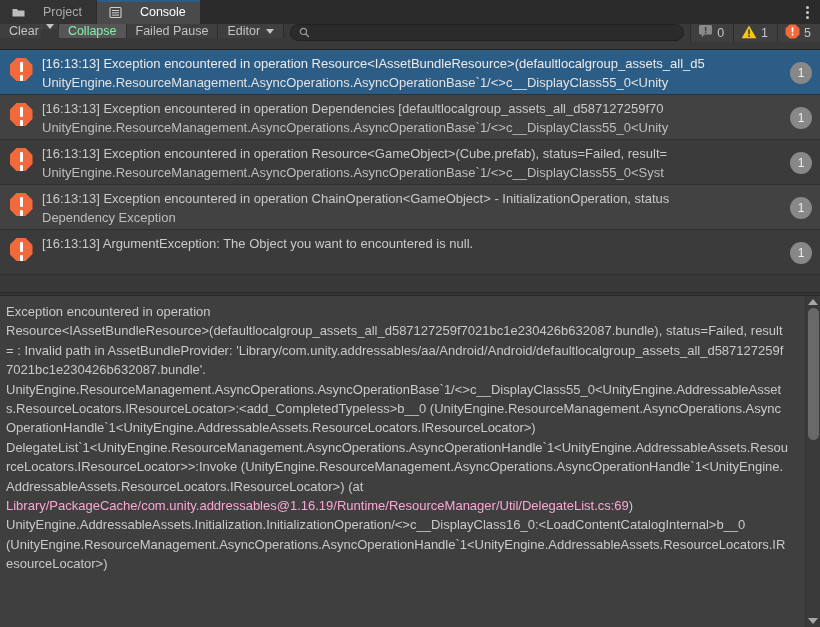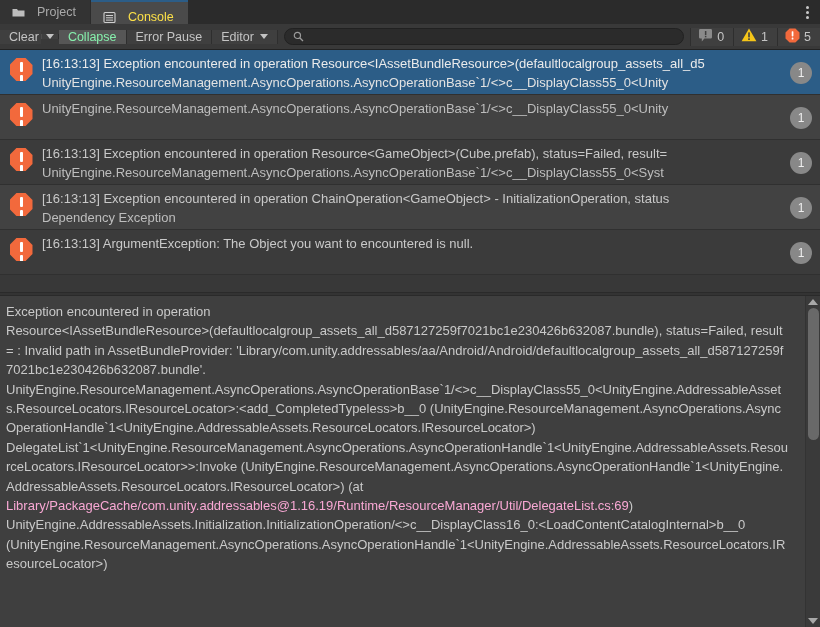--- a/index.html
+++ b/index.html
@@ -27,34 +27,33 @@
     height: 24px;
     background: #2b2b2b;
     display: flex;
     align-items: stretch;
     position: relative;
     flex: 0 0 auto;
   }
   .tab {
     display: flex;
     align-items: center;
-    gap: 12px;
+    gap: 18px;
     padding: 0 14px 0 12px;
     font-size: 12.5px;
     color: #b4b4b4;
     background: #3b3b3b;
     border-right: 1px solid #2b2b2b;
     position: relative;
     cursor: default;
   }
   .tab.inactive { background: #333333; color: #a9a9a9; }
   .tab.active {
     background: #4a4a4a;
-    color: #fde047;
-    align-items: flex-end;
+    color: #ffffff;
   }
   .tab.active::before {
     content: "";
     position: absolute;
     left: 0; right: 0; top: 0;
     height: 2px;
     background: #2c5d87;
   }
   .tab-ico { width: 13px; height: 13px; display: block; }
   .tabbar-spacer { flex: 1 1 auto; background: #2b2b2b; }
@@ -73,21 +72,21 @@
     width: 3px; height: 3px;
     background: #c8c8c8;
     border-radius: 50%;
   }
 
   
   .toolbar {
     height: 26px;
     background: #393939;
     display: flex;
-    align-items: center;
+    align-items: flex-start;
     border-bottom: 1px solid #232323;
     flex: 0 0 auto;
     padding-right: 0;
   }
   .tbtn {
     display: flex;
     align-items: center;
     font-size: 12.5px;
     color: #c4c4c4;
     padding: 0 9px;
@@ -355,21 +354,21 @@
     </div>
     <div class="tbtn-arrowbox">
       <span class="caret"></span>
     </div>
 
     <div class="tbtn on">
       <span>Collapse</span>
     </div>
 
     <div class="tbtn">
-      <span>Error Pause</span>
+      <span>Failed Pause</span>
     </div>
 
     <div class="tbtn">
       <span>Editor</span>
       <span class="caret"></span>
     </div>
 
     <div class="searchwrap">
       <div class="search">
         <span>
@@ -429,20 +428,21 @@
         <div class="l2">UnityEngine.ResourceManagement.AsyncOperations.AsyncOperationBase`1/&lt;&gt;c__DisplayClass55_0&lt;Unity</div>
       </div>
       <div class="badge">1</div>
     </div>
 
     <div class="logrow odd">
       <div class="logicon">
           <div class="oct"></div>
         </div>
       <div class="logtext">
+        <div>[16:13:13] Exception encountered in operation Dependencies [defaultlocalgroup_assets_all_d587127259f70</div>
         <div class="l2">UnityEngine.ResourceManagement.AsyncOperations.AsyncOperationBase`1/&lt;&gt;c__DisplayClass55_0&lt;Unity</div>
       </div>
       <div class="badge">1</div>
     </div>
 
     <div class="logrow even">
       <div class="logicon">
           <div class="oct"></div>
         </div>
       <div class="logtext">

